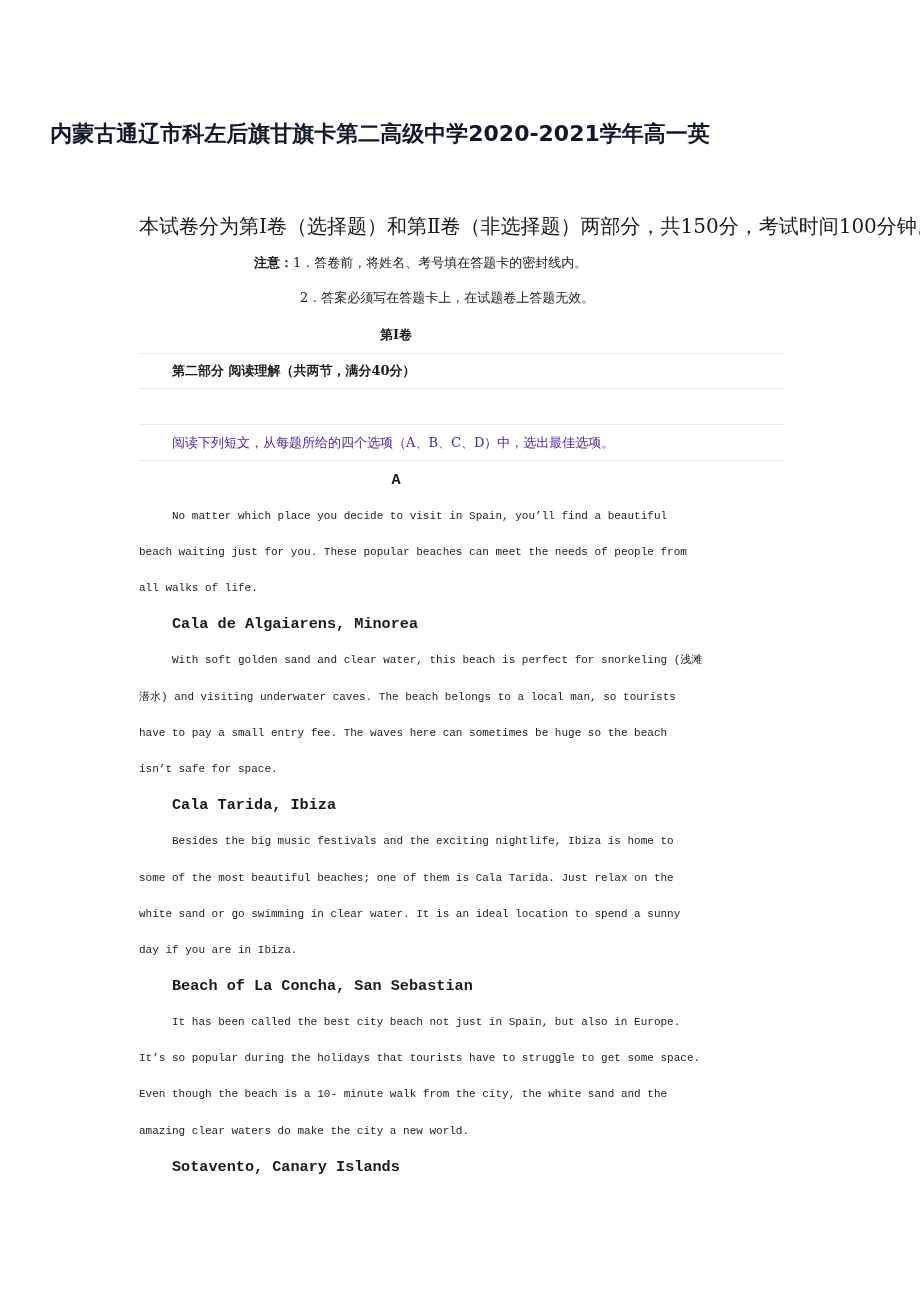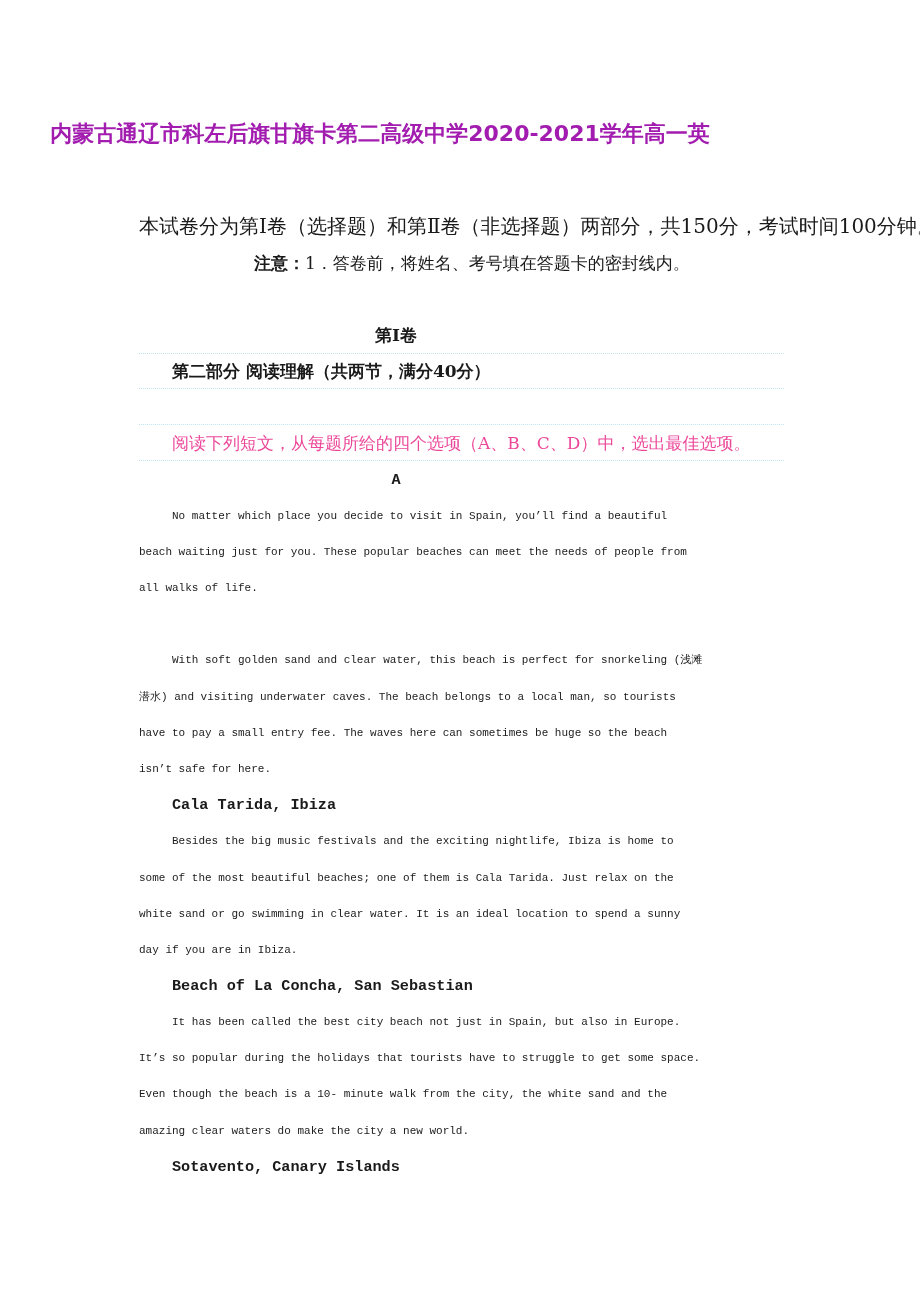--- a/index.html
+++ b/index.html
@@ -1,24 +1,24 @@
 <!DOCTYPE html>
 <html><head>
 <meta charset="utf-8">
 <style>
   html, body { margin: 0; padding: 0; background: #ffffff; }
   body { width: 920px; height: 1302px; position: relative; overflow: hidden;
          font-family: "DejaVu Serif", "Liberation Serif", serif; color: #1a1a1a; }
   .page { position: absolute; left: 0; top: 0; width: 920px; height: 1302px; }
   .title { position: absolute; left: 0; width: 760px; text-align: center;
-           color: #a21caf; font-family: "DejaVu Sans", "Liberation Sans", sans-serif;
+           color: #0f172a; font-family: "DejaVu Sans", "Liberation Sans", sans-serif;
            font-size: 22px; font-weight: bold; letter-spacing: 0px; line-height: 30px; }
   .title.l1 { top: 119px; }
   .title.l2 { top: 171px; }
-  .line { position: absolute; font-size: 17px; line-height: 20px; white-space: nowrap; }
+  .line { position: absolute; font-size: 13px; line-height: 20px; white-space: nowrap; }
   .center { left: 0; width: 792px; text-align: center; }
   .bold { font-weight: bold; }
   .mono { font-family: "Liberation Mono", "DejaVu Sans Mono", monospace; font-size: 15.2px; }
   .intro { left: 139px; font-size: 20px; }
   .note { left: 254px; }
   .note2 { left: 300px; }
   .dots { position: absolute; left: 139px; width: 645px; height: 0;
           border-top: 1px dotted #bfe6f0; }
   .heading { left: 172px; font-weight: bold; }
   .para { position: absolute; left: 139px; width: 666px; }
@@ -29,43 +29,45 @@
 
 <div class="page">
 
   <div class="title l1">内蒙古通辽市科左后旗甘旗卡第二高级中学2020-2021学年高一英</div>
 
   <div class="line intro" style="top:216px;">本试卷分为第Ⅰ卷（选择题）和第Ⅱ卷（非选择题）两部分，共150分，考试时间100分钟。</div>
 
   <div class="line note" style="top:253px;">
     <span class="bold">注意：</span><span>1．答卷前，将姓名、考号填在答题卡的密封线内。</span>
   </div>
+  <div class="line note2" style="top:288px;">2．答案必须写在答题卡上，在试题卷上答题无效。</div>
 
   <div class="line center bold" style="top:325px;">第Ⅰ卷</div>
 
   <div class="dots" style="top:353px;"></div>
   <div class="line heading" style="top:361px;">第二部分 阅读理解（共两节，满分40分）</div>
   <div class="dots" style="top:388px;"></div>
   <div class="dots" style="top:424px;"></div>
-  <div class="line" style="top:433px; left:172px; color:#ec4899;">阅读下列短文，从每题所给的四个选项（A、B、C、D）中，选出最佳选项。</div>
+  <div class="line" style="top:433px; left:172px; color:#4c1d95;">阅读下列短文，从每题所给的四个选项（A、B、C、D）中，选出最佳选项。</div>
   <div class="dots" style="top:460px;"></div>
 
   <div class="line center bold mono" style="top:470px;">A</div>
 
   <div class="para">
     <div class="pl" style="top:506px; left:33px;">No matter which place you decide to visit in Spain, you’ll find a beautiful</div>
     <div class="pl" style="top:542px; left:0;">beach waiting just for you. These popular beaches can meet the needs of people from</div>
     <div class="pl" style="top:578px; left:0;">all walks of life.</div>
   </div>
 
+  <div class="line heading mono" style="top:614px;">Cala de Algaiarens, Minorea</div>
   <div class="para">
     <div class="pl" style="top:650px; left:33px;">With soft golden sand and clear water, this beach is perfect for snorkeling (浅滩</div>
     <div class="pl" style="top:687px; left:0;">潜水) and visiting underwater caves. The beach belongs to a local man, so tourists</div>
     <div class="pl" style="top:723px; left:0;">have to pay a small entry fee. The waves here can sometimes be huge so the beach</div>
-    <div class="pl" style="top:759px; left:0;">isn’t safe for here.</div>
+    <div class="pl" style="top:759px; left:0;">isn’t safe for space.</div>
   </div>
 
   <div class="line heading mono" style="top:795px;">Cala Tarida, Ibiza</div>
   <div class="para">
     <div class="pl" style="top:831px; left:33px;">Besides the big music festivals and the exciting nightlife, Ibiza is home to</div>
     <div class="pl" style="top:868px; left:0;">some of the most beautiful beaches; one of them is Cala Tarida. Just relax on the</div>
     <div class="pl" style="top:904px; left:0;">white sand or go swimming in clear water. It is an ideal location to spend a sunny</div>
     <div class="pl" style="top:940px; left:0;">day if you are in Ibiza.</div>
   </div>
 

